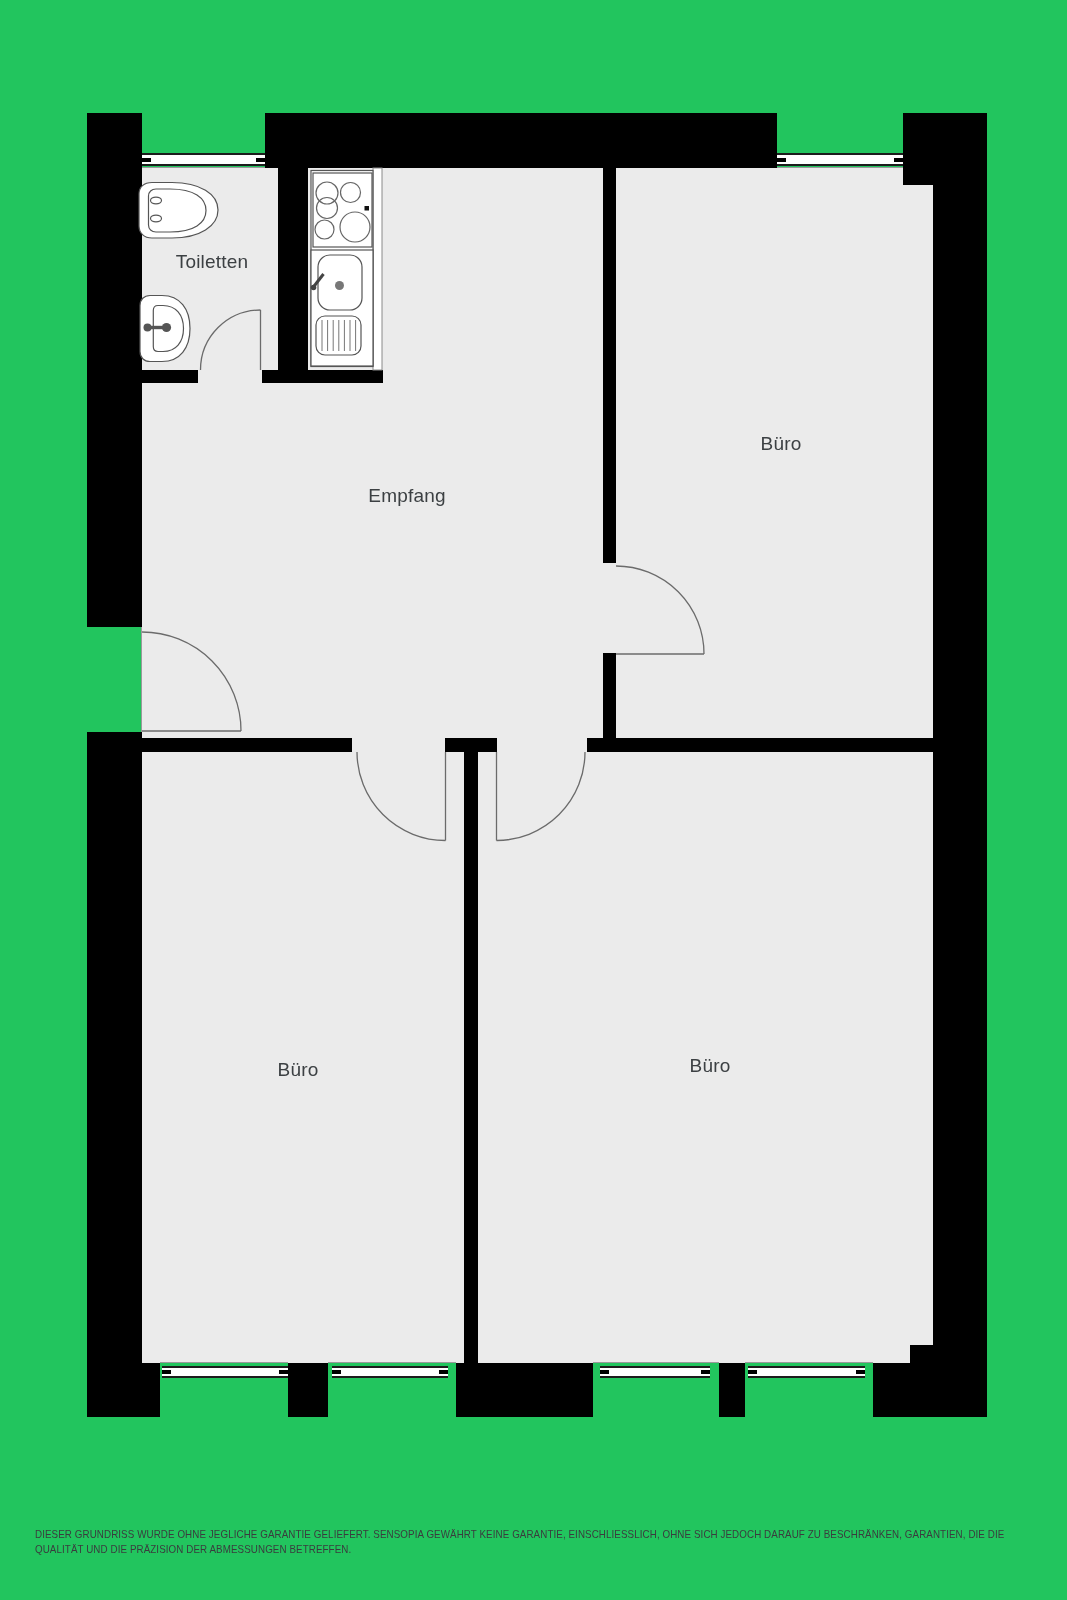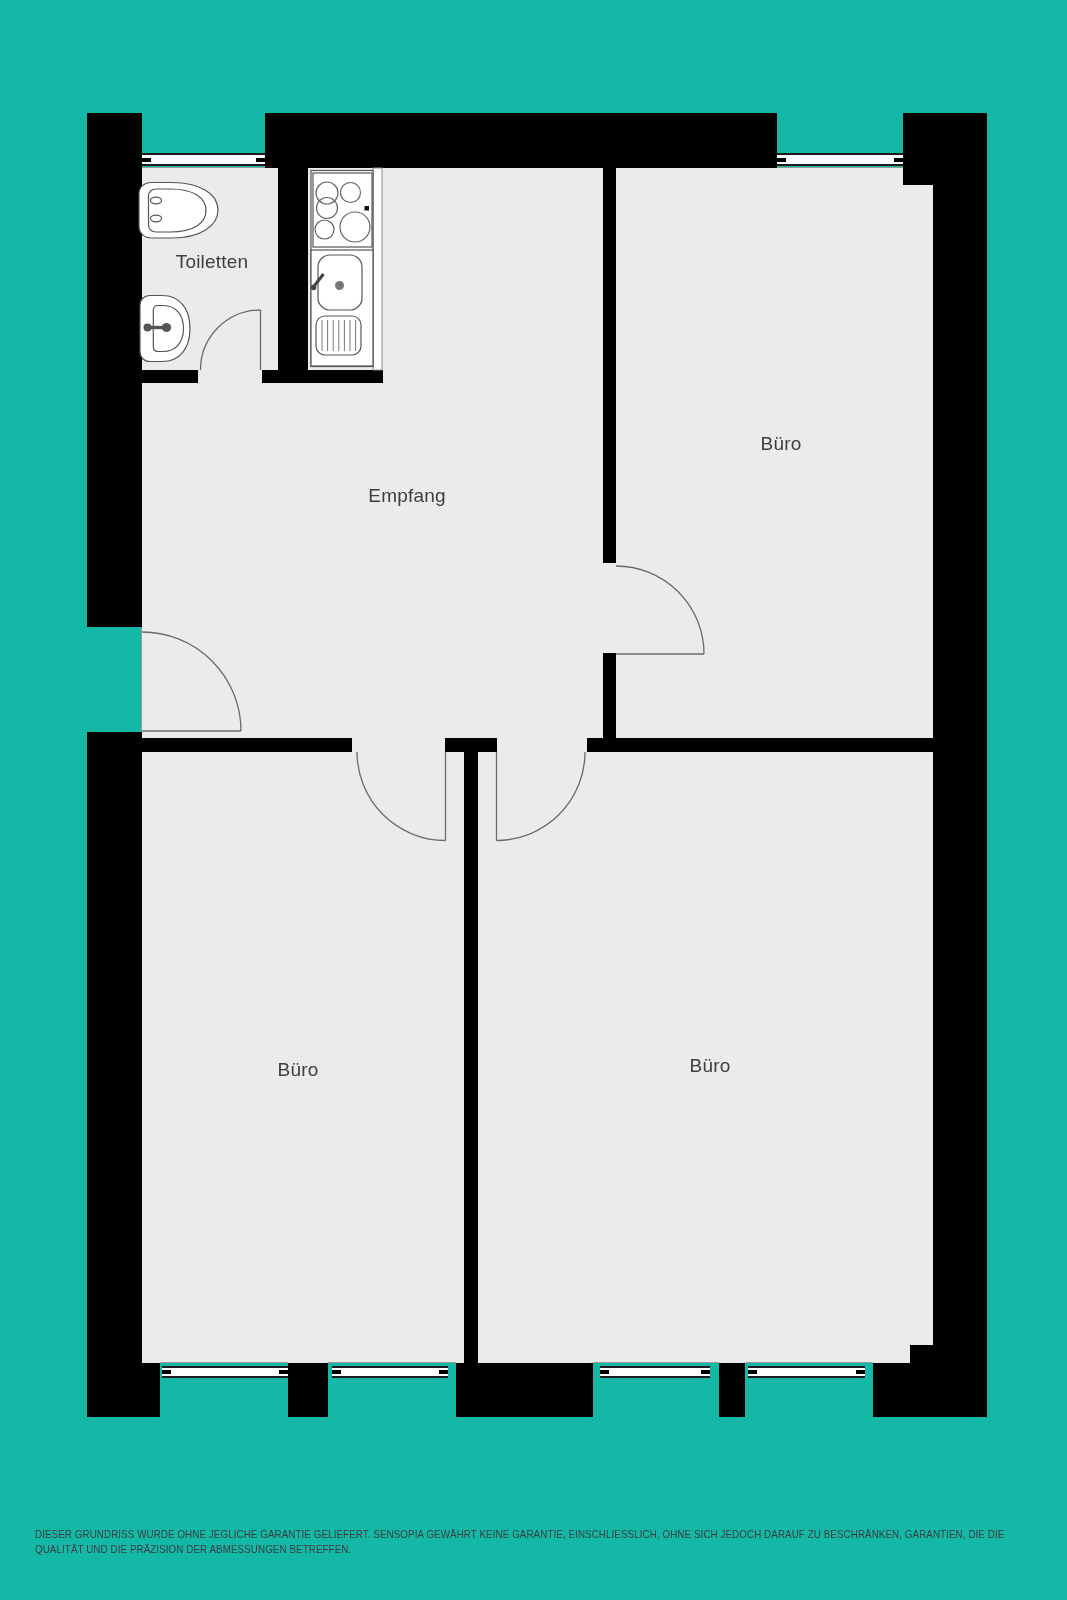--- a/index.html
+++ b/index.html
@@ -1,16 +1,16 @@
 <!DOCTYPE html>
 <html><head>
 <meta charset="utf-8">
 <style>
   html,body{margin:0;padding:0;background:#ffffff;}
-  #stage{position:relative;width:1067px;height:1600px;background:#14b8a6;overflow:hidden;
+  #stage{position:relative;width:1067px;height:1600px;background:#22c55e;overflow:hidden;
          font-family:"Liberation Sans", sans-serif;}
   .floor{position:absolute;background:#ebebeb;}
   .wall{position:absolute;background:#000000;}
   .window{position:absolute;background:#ffffff;border-top:2px solid #1c1c1c;border-bottom:2px solid #1c1c1c;box-sizing:border-box;}
   .tick{position:absolute;width:9px;height:4px;background:#000;top:50%;margin-top:-2px;}
   .tick.l{left:0}.tick.r{right:0}
   .floorline{position:absolute;background:#9a9a9a;}
   .room-label{position:absolute;transform:translate(-50%,-50%);color:#3c4043;font-size:19px;letter-spacing:.2px;white-space:nowrap;}
   #vector{position:absolute;left:0;top:0;}
   .footer{position:absolute;left:35px;top:1527px;color:#3a3c3e;font-size:11px;line-height:15px;}

